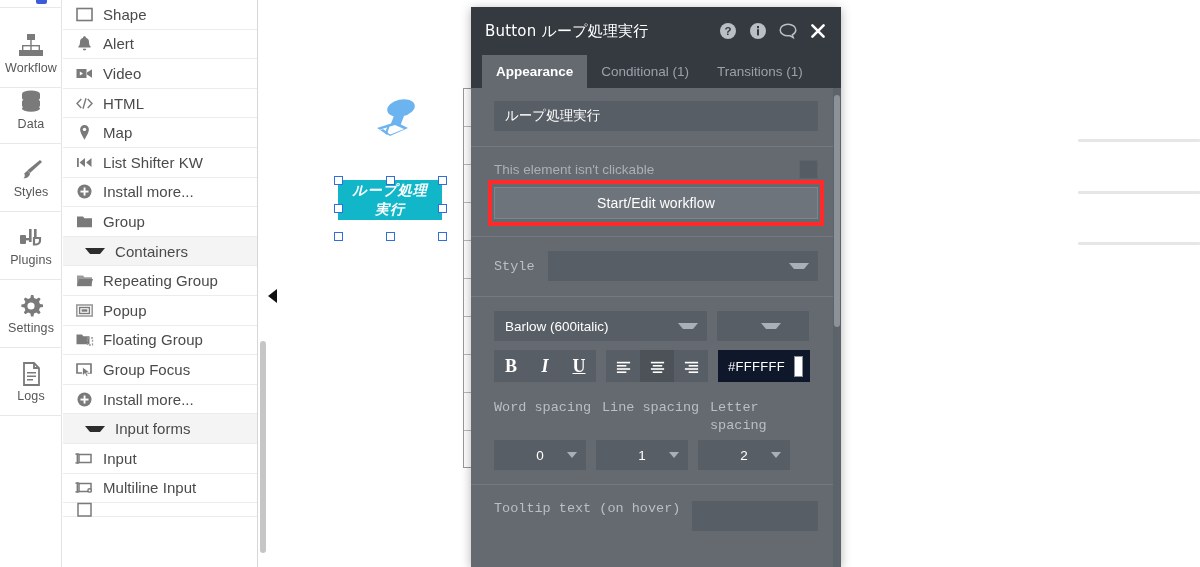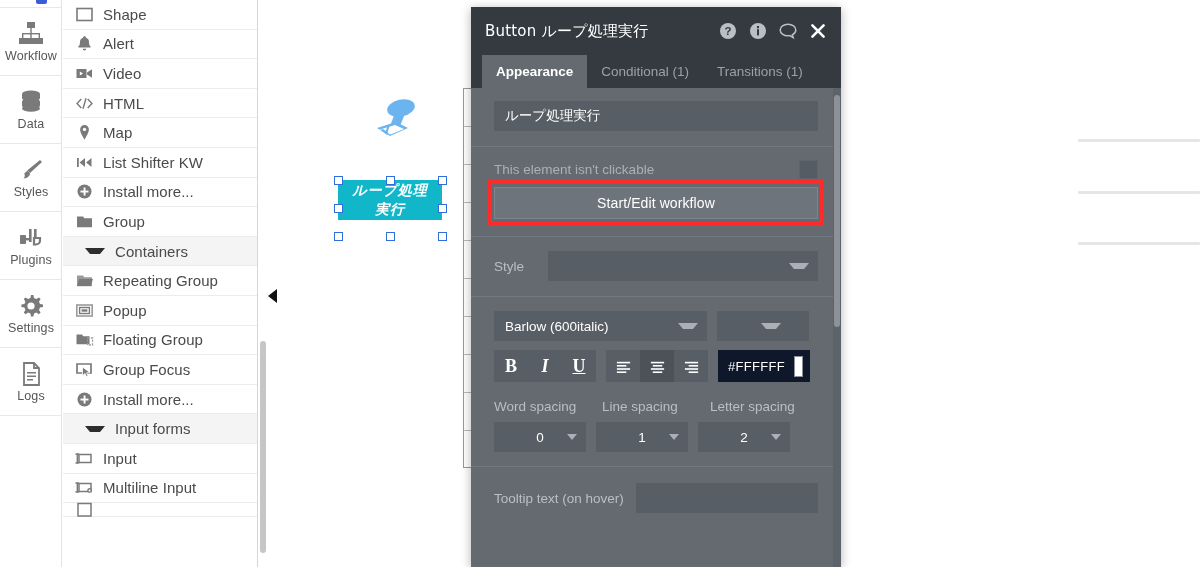--- a/index.html
+++ b/index.html
@@ -151,21 +151,21 @@
   }
   .sep{height:1px;background:#737980;margin:0;}
   .prow{padding:11px 23px;box-sizing:border-box;}
 
   .fld{
     background:#585e65;border:none;height:30px;box-sizing:border-box;
     display:flex;align-items:center;padding:0 11px;
     color:#ffffff;font-size:13.5px;cursor:text;
     font-family:"DejaVu Sans",sans-serif;
   }
-  .lbl{color:#b9bfc5;font-size:13.5px;}
+  .lbl{color:#b9bfc5;font-size:13.5px;font-family:Liberation Mono, monospace;}
   .lbl-dim{color:#aab0b6;font-size:13.5px;}
 
   .checkrow{display:flex;align-items:center;justify-content:space-between;}
   .checkbox{
     width:19px;height:19px;background:#565c63;border:1px solid #5f656c;
     box-sizing:border-box;cursor:pointer;
   }
 
   .wf-btn-wrap{
     position:relative;margin-top:8px;
@@ -219,42 +219,42 @@
   .num-sel{
     width:92px;height:30px;background:#585e65;display:flex;align-items:center;
     justify-content:center;position:relative;color:#fff;font-size:13.5px;
     box-sizing:border-box;cursor:pointer;
   }
   .num-sel .arw2{
     position:absolute;right:9px;top:12px;
     width:0;height:0;border-left:5px solid transparent;border-right:5px solid transparent;
     border-top:6px solid #aab0b6;
   }
-  .tooltiprow{display:flex;align-items:center;gap:12px;}
+  .tooltiprow{display:flex;align-items:flex-start;gap:12px;}
 
   
   .panel-sb-track{
     position:absolute;right:0;top:81px;width:8px;height:479px;background:#5d636a;
   }
   .panel-sb-thumb{
     position:absolute;right:1px;top:88px;width:6px;height:232px;
     background:#8d9299;border-radius:3px;
   }
 </style>
 </head>
 <body>
 
 <div class="root">
 
   <div class="rail">
     <div class="rail-partial">
       <div class="bluedot"></div>
     </div>
 
-    <div class="rail-item" style="top:8px;">
+    <div class="rail-item" style="top:20px;">
       <span class="ricon">
         <svg viewBox="0 0 26 26" width="26" height="26">
           <rect x="9" y="1" width="8" height="6" fill="#7a7a7a"></rect>
           <rect x="12.3" y="7" width="1.4" height="5" fill="#7a7a7a"></rect>
           <rect x="4" y="12" width="18" height="1.4" fill="#7a7a7a"></rect>
           <rect x="4" y="13" width="1.4" height="4" fill="#7a7a7a"></rect>
           <rect x="12.3" y="13" width="1.4" height="4" fill="#7a7a7a"></rect>
           <rect x="20.6" y="13" width="1.4" height="4" fill="#7a7a7a"></rect>
           <rect x="1" y="17" width="8" height="6" fill="#7a7a7a"></rect>
           <rect x="9" y="17" width="8" height="6" fill="#7a7a7a"></rect>

